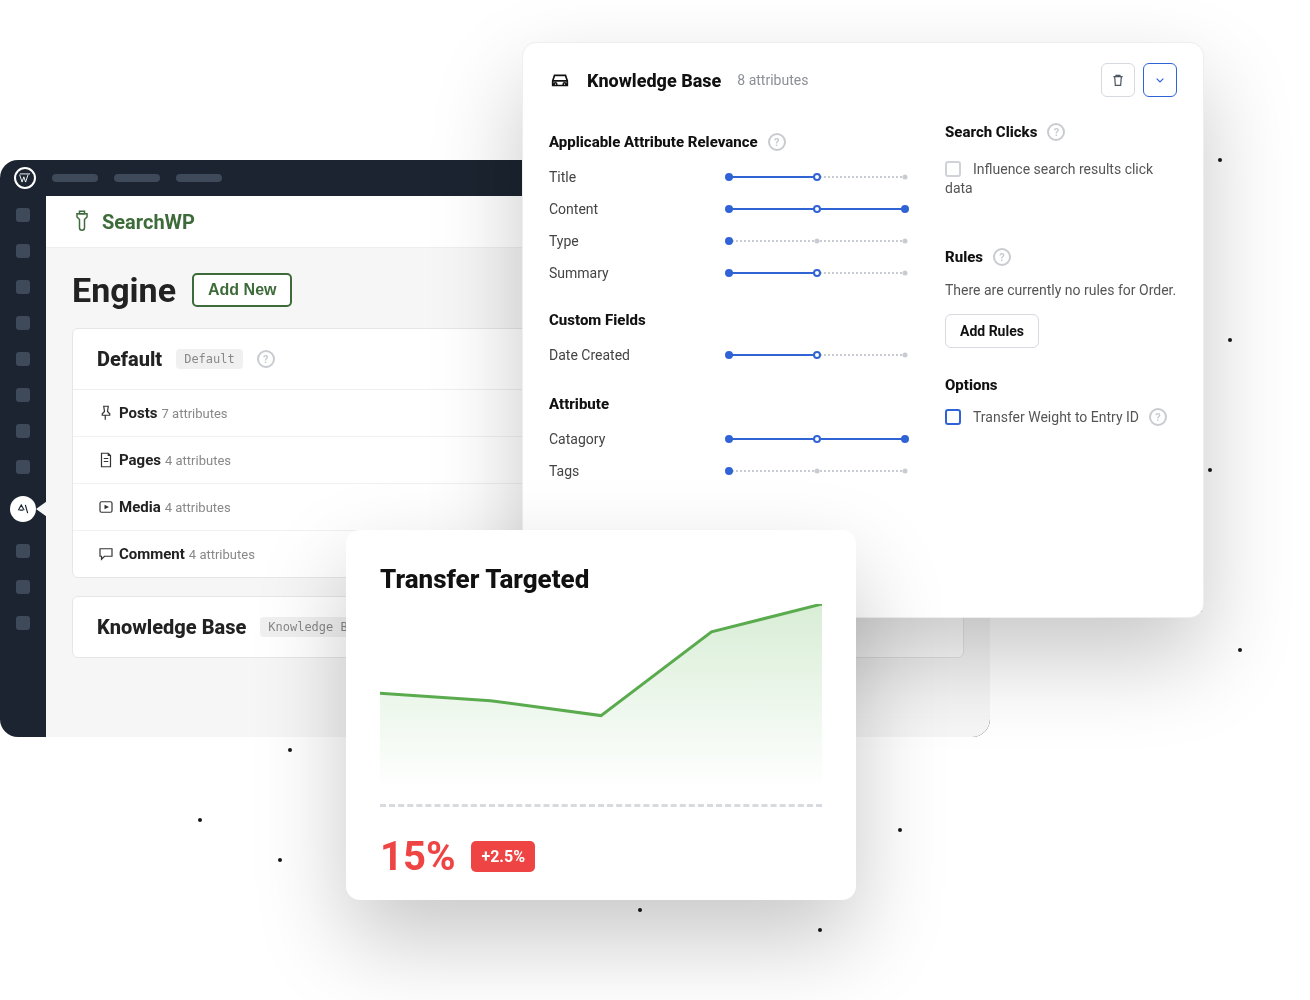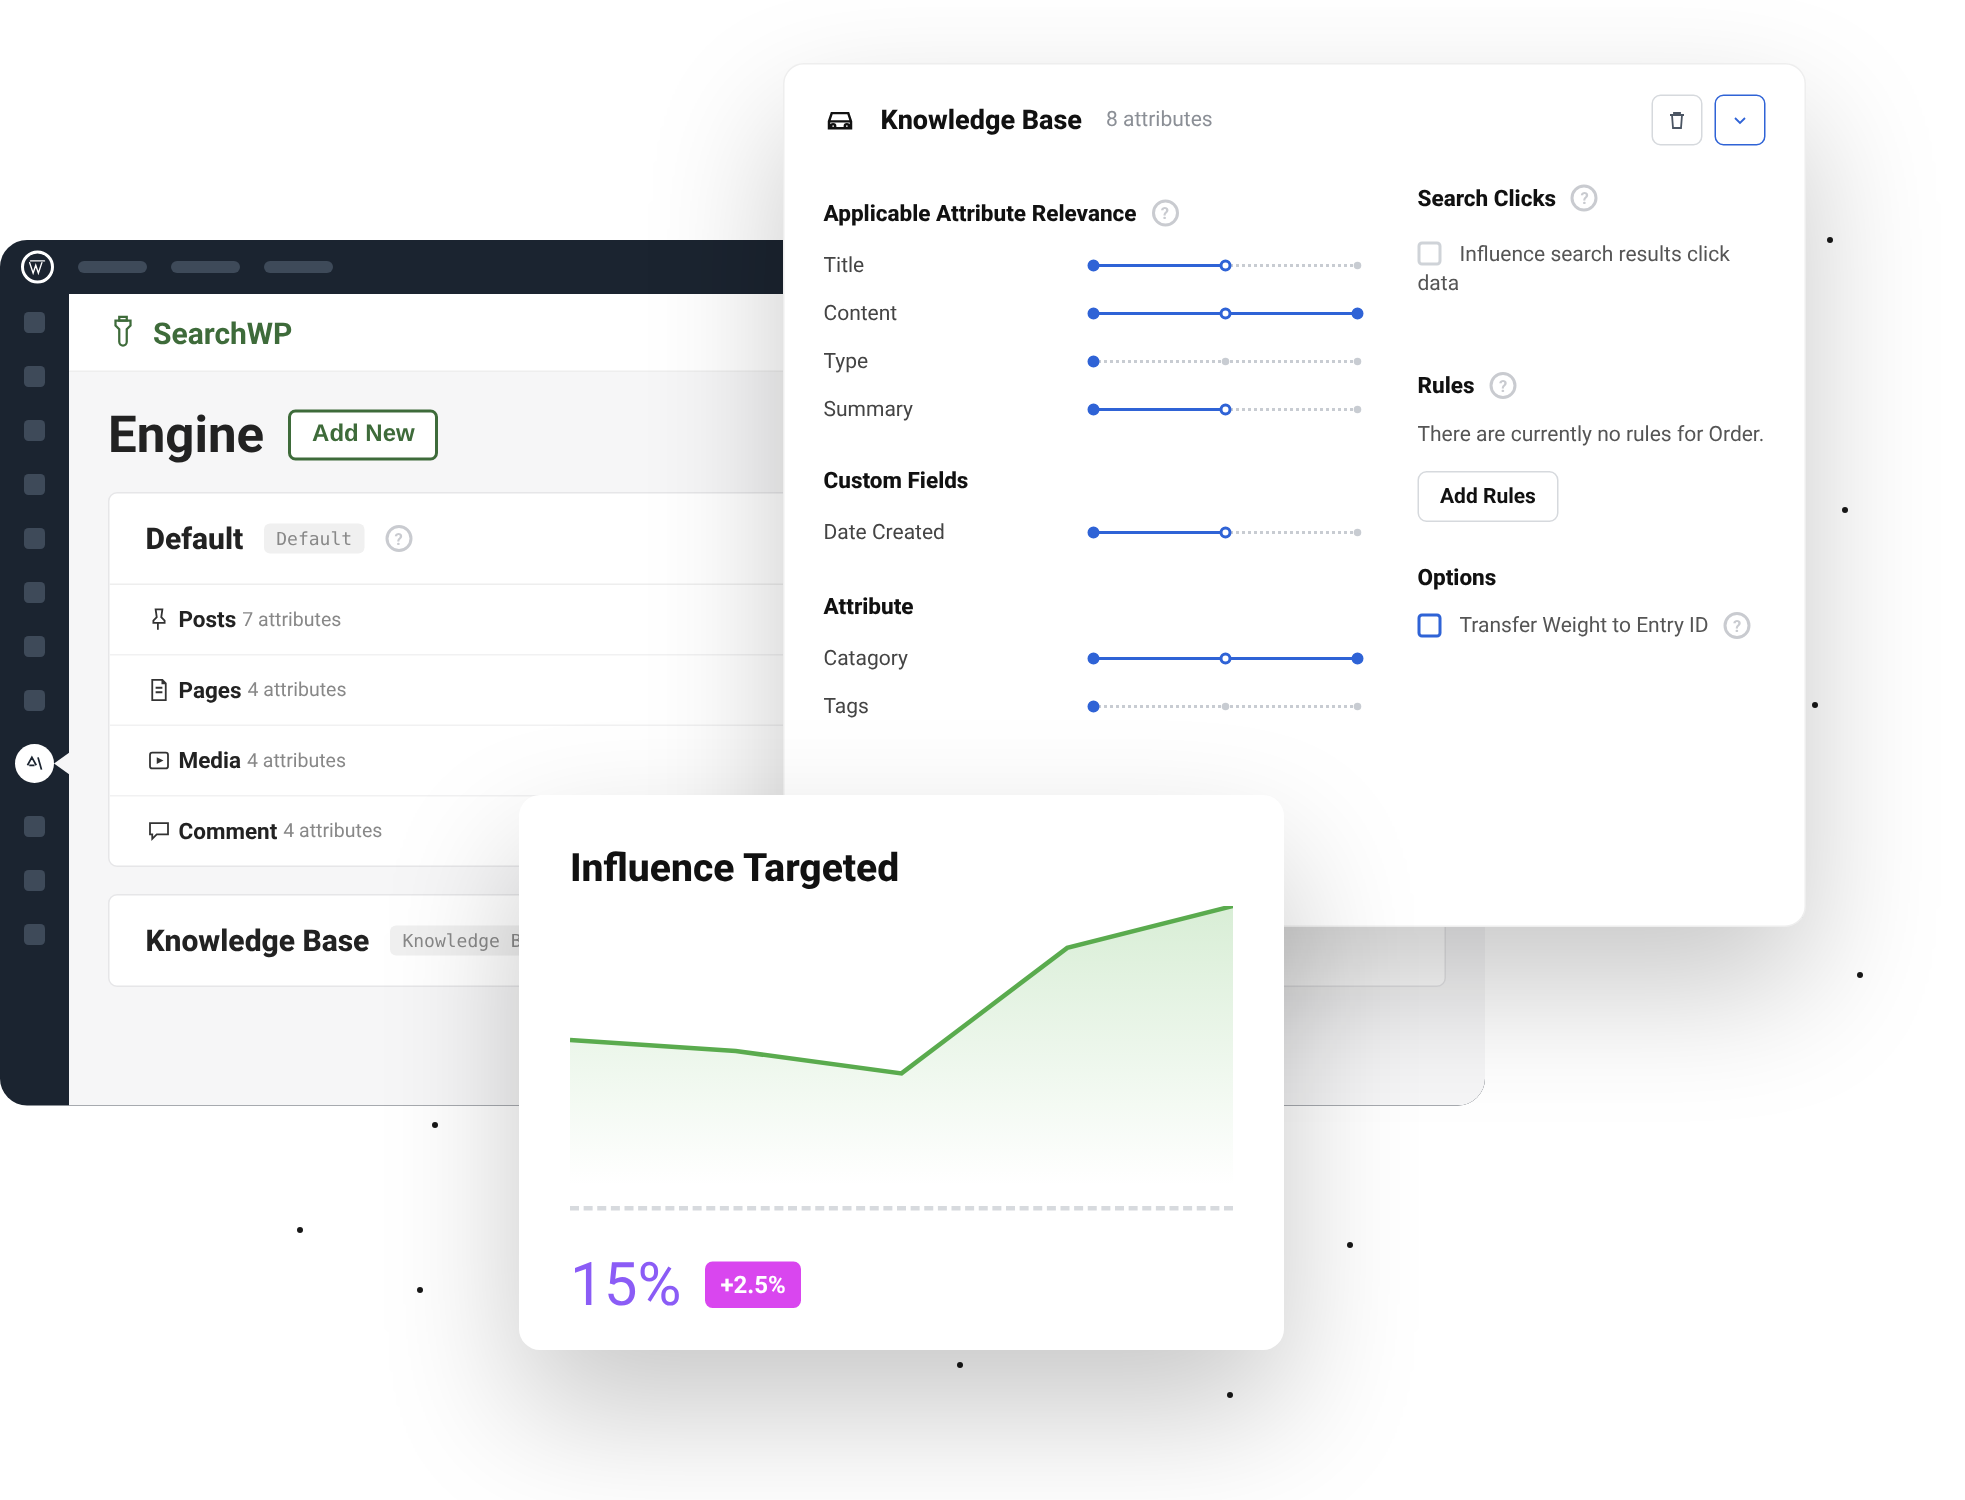--- a/index.html
+++ b/index.html
@@ -71,22 +71,22 @@
   .rnote{font-size:14px;color:#555;margin:16px 0 16px}
   .rbtn{display:inline-block;border:1px solid #d6d9dd;background:#fff;border-radius:6px;padding:8px 14px;font-size:14px;font-weight:700;color:#111;cursor:pointer}
 
   
   .stats{position:absolute;left:346px;top:530px;width:510px;height:370px;background:#fff;border-radius:14px;box-shadow:0 40px 90px rgba(0,0,0,.22);padding:34px}
   .stats-title{font-size:26px;font-weight:800;color:#111}
   .chart{position:relative;height:186px;margin-top:10px}
   .chart svg{width:100%;height:100%}
   .dash{border-top:3px dashed #d7dade;margin:14px 0 26px}
   .stat-row{display:flex;align-items:center;gap:16px}
-  .stat-val{font-size:40px;font-weight:400;color:#8b5cf6}
-  .stat-badge{background:#d946ef;color:#fff;font-size:16px;font-weight:700;border-radius:5px;padding:6px 10px}
+  .stat-val{font-size:40px;font-weight:700;color:#ef4444}
+  .stat-badge{background:#ef4444;color:#fff;font-size:16px;font-weight:700;border-radius:5px;padding:6px 10px}
 
   
   .scatter{position:absolute;pointer-events:none;opacity:.9}
   .scatter.sc1{left:960px;top:40px;width:300px;height:640px}
   .scatter.sc2{left:140px;top:660px;width:820px;height:300px}
 </style>
 </head>
 <body>
 
 <svg class="scatter sc1" aria-hidden="true">
@@ -358,21 +358,21 @@
       <div style="margin-top:14px;display:flex;align-items:center">
           <span class="cbx accent"></span>
           <span class="rtxt">Transfer Weight to Entry ID</span>
           <span class="help" style="margin-left:10px">?</span>
         </div>
     </div>
   </div>
 </div>
 
 <div class="stats">
-  <div class="stats-title">Influence Targeted</div>
+  <div class="stats-title">Transfer Targeted</div>
   <div class="chart">
     <svg viewBox="0 0 440 186" preserveAspectRatio="none">
       <defs>
           <linearGradient id="g" x1="0" y1="0" x2="0" y2="1">
             <stop offset="0%" stop-color="#64b95a" stop-opacity=".25"></stop>
             <stop offset="100%" stop-color="#64b95a" stop-opacity="0"></stop>
           </linearGradient>
         </defs>
       <path id="chart-fill" fill="url(#g)" d="M0.0 89.3 L 110.0 96.7 L 220.0 111.6 L 330.0 27.9 L 440.0 0.0 L 440 186 L 0 186 Z"></path>
       <path id="chart-line" fill="none" stroke="#5aab4e" stroke-width="3" d="M0.0 89.3 L 110.0 96.7 L 220.0 111.6 L 330.0 27.9 L 440.0 0.0"></path>

